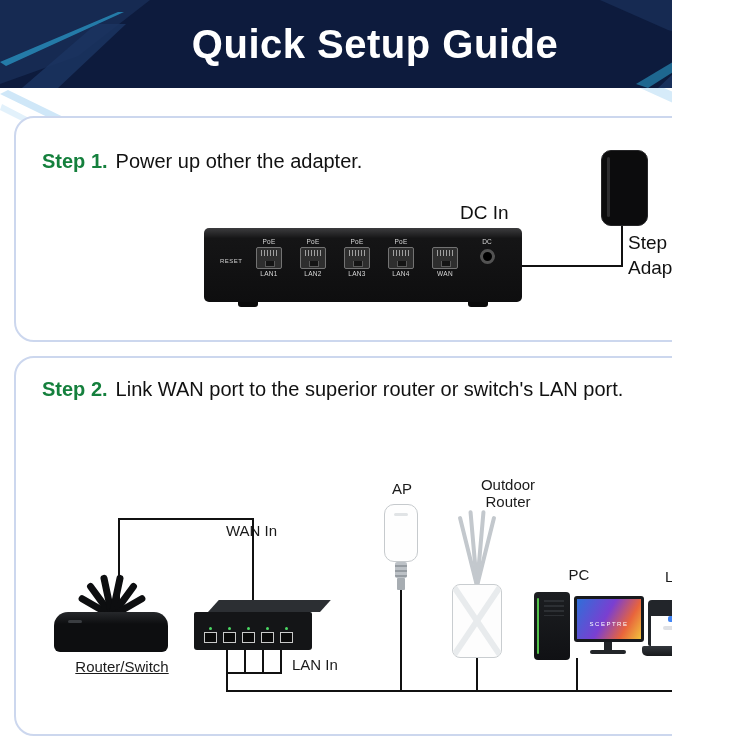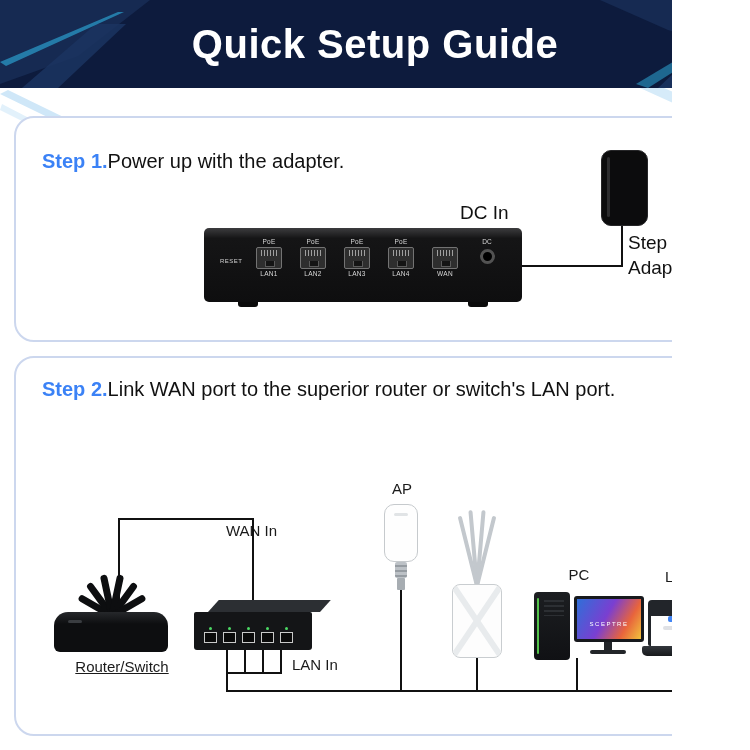--- a/index.html
+++ b/index.html
@@ -12,21 +12,21 @@
   .header-deco { position:absolute; inset:0; }
   .page-title { position:relative; z-index:3; text-align:center; line-height:88px; font-size:40px; font-weight:800; color:#ffffff; letter-spacing:.5px; }
   .streaks { position:absolute; left:0; top:88px; width:750px; height:52px; z-index:1; }
 
   
   .card { position:absolute; background:#fff; border:2px solid #ccd7ee; border-radius:20px; z-index:2; }
   .card1 { left:14px; top:116px; width:720px; height:226px; }
   .card2 { left:14px; top:356px; width:720px; height:380px; }
 
   .step-line { position:absolute; font-size:20px; white-space:nowrap; }
-  .step-label { color:#3b82f6; font-weight:700; margin-right:0; }
+  .step-label { color:#15803d; font-weight:700; margin-right:8px; }
   .diag-label { position:absolute; font-size:15px; color:#1a1a1a; }
 
   .wire { position:absolute; background:#111; z-index:1; }
 
   
   .poe-switch { position:absolute; left:188px; top:110px; width:318px; height:74px;
     background:linear-gradient(#3c3c3e, #151516 14%, #0e0e0f); border-radius:5px; z-index:2; }
   .reset-label { position:absolute; left:16px; top:30px; font-size:6px; color:#cfcfcf; letter-spacing:.5px; }
   .ports { position:absolute; left:48px; top:10px; display:flex; gap:10px; }
   .port { width:34px; text-align:center; }
@@ -119,21 +119,21 @@
   </svg>
   <svg class="streaks" width="750" height="52" viewBox="0 0 750 52">
     <polygon points="0,6 70,40 86,40 8,2" fill="#cfe7f8"></polygon>
     <polygon points="0,22 44,44 56,44 2,16" fill="#e2f1fb"></polygon>
     <polygon points="664,0 750,38 750,50 640,0" fill="#d6ebf9"></polygon>
     <polygon points="700,0 750,14 750,26 714,0" fill="#bfe0f4"></polygon>
   </svg>
 
   <section class="card card1">
     <p class="step-line" style="left:26px; top:32px;">
-      <span class="step-label">Step 1.</span><span>Power up with the adapter.</span>
+      <span class="step-label">Step 1.</span><span>Power up other the adapter.</span>
     </p>
 
     <div class="dc-in-label">DC In</div>
 
     <div class="wire" style="left:505px; top:147px; width:102px; height:2px;"></div>
     <div class="wire" style="left:605px; top:106px; width:2px; height:43px;"></div>
 
     <div class="poe-switch">
       <span class="reset-label">RESET</span>
       <div class="ports">
@@ -192,20 +192,21 @@
     <div class="wire" style="left:210px; top:332px; width:464px; height:2px;"></div>
     <div class="wire" style="left:384px; top:230px; width:2px; height:102px;"></div>
     <div class="wire" style="left:460px; top:298px; width:2px; height:34px;"></div>
     <div class="wire" style="left:560px; top:300px; width:2px; height:32px;"></div>
     <div class="wire" style="left:672px; top:298px; width:2px; height:34px;"></div>
 
     <div class="diag-label" style="left:210px; top:164px;">WAN In</div>
     <div class="diag-label" style="left:276px; top:298px;">LAN In</div>
     <div class="diag-label lbl-center" style="left:39px; top:300px; width:134px;text-decoration:underline;">Router/Switch</div>
     <div class="diag-label lbl-center" style="left:362px; top:122px; width:48px;">AP</div>
+    <div class="diag-label lbl-center" style="left:444px; top:118px; width:96px; line-height:17px;">Outdoor Router</div>
     <div class="diag-label lbl-center" style="left:548px; top:208px; width:30px;">PC</div>
     <div class="diag-label lbl-center" style="left:644px; top:210px; width:56px;">Laptop</div>
 
     <svg class="router-antennas" width="120" height="42" viewBox="0 0 120 42">
       <g fill="#0d0e10">
         <rect x="56.5" y="4" width="7" height="38" rx="3.5" transform="rotate(-60 60 42)"></rect>
         <rect x="56.5" y="2" width="7" height="40" rx="3.5" transform="rotate(-36 60 42)"></rect>
         <rect x="56.5" y="0" width="7" height="42" rx="3.5" transform="rotate(-12 60 42)"></rect>
         <rect x="56.5" y="0" width="7" height="42" rx="3.5" transform="rotate(12 60 42)"></rect>
         <rect x="56.5" y="2" width="7" height="40" rx="3.5" transform="rotate(36 60 42)"></rect>

